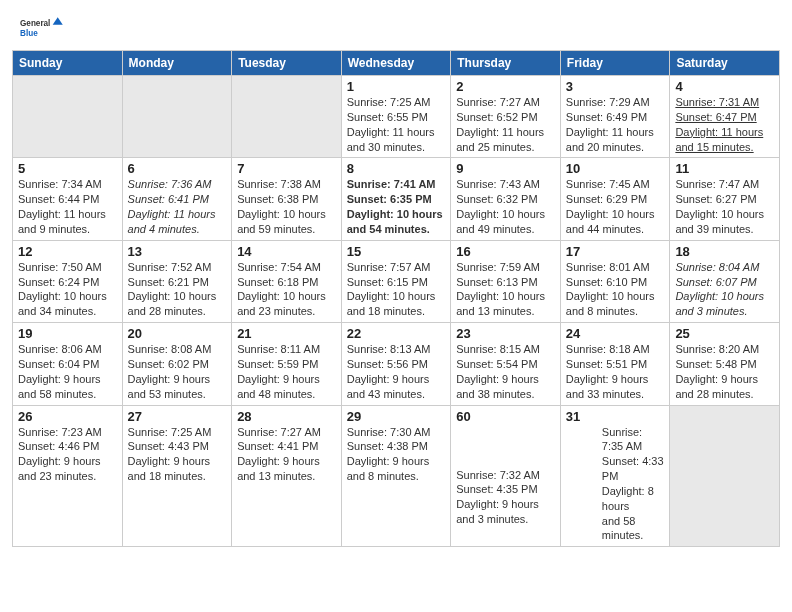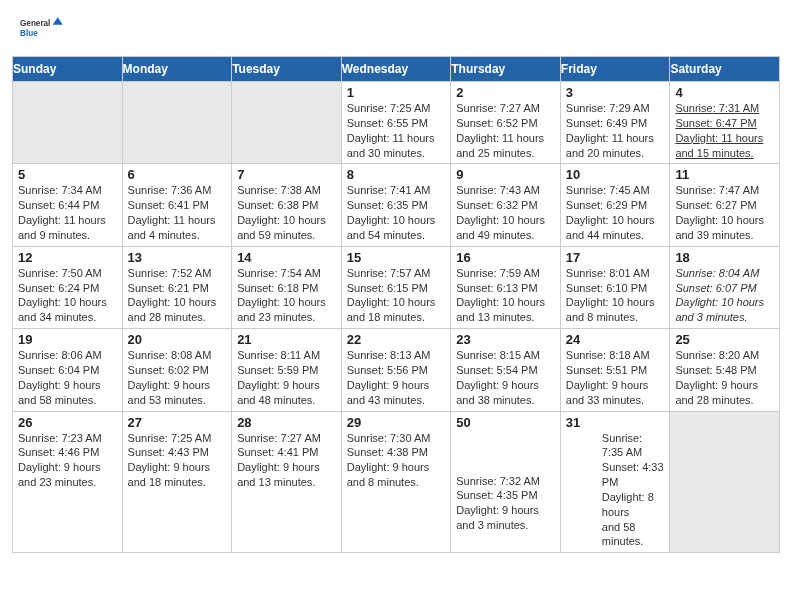--- a/index.html
+++ b/index.html
@@ -8,21 +8,21 @@
     .header { display: flex; align-items: flex-start; justify-content: space-between; padding: 12px 20px 8px 20px; }
     
     .logo { display: flex; align-items: center; }
     
     .title-section { text-align: right; }
     
     .cal-wrap { padding: 0 12px 8px 12px; }
     
     table { width: 100%; border-collapse: collapse; }
     
-    th { background: #2563a8; color: #fff; text-align: left; padding: 5px 0; font-size: 12px; font-weight: 600; border: 1px solid #ccc; }
+    th { background: #2563a8; color: #fff; text-align: left; padding: 5px 6px; font-size: 12px; font-weight: 600; border: 1px solid #ccc; }
     
     td { border: 1px solid #ccc; vertical-align: top; padding: 3px 5px; width: 14.28%; min-height: 70px; height: 78px; background: #fff; }
     
     .day-num { font-size: 13px; font-weight: 600; color: #222; display: block; margin-bottom: 1px; }
     .day-info { font-size: 11px; color: #333; line-height: 1.35; }
   </style>
 </head>
 <body>
 
 <div class="header">
@@ -89,35 +89,35 @@
         <tr>
           <td>
             <span class="day-num">5</span>
             <div class="day-info" style="white-space: pre-line;">Sunrise: 7:34 AM
 Sunset: 6:44 PM
 Daylight: 11 hours
 and 9 minutes.</div>
           </td>
           <td>
             <span class="day-num">6</span>
-            <div class="day-info" style="white-space: pre-line;">Sunrise: 7:36 AM
+            <div class="day-info" style="white-space: pre-line; font-style: italic;">Sunrise: 7:36 AM
 Sunset: 6:41 PM
 Daylight: 11 hours
 and 4 minutes.</div>
           </td>
           <td>
             <span class="day-num">7</span>
             <div class="day-info" style="white-space: pre-line;">Sunrise: 7:38 AM
 Sunset: 6:38 PM
 Daylight: 10 hours
 and 59 minutes.</div>
           </td>
           <td>
             <span class="day-num">8</span>
-            <div class="day-info" style="white-space: pre-line;">Sunrise: 7:41 AM
+            <div class="day-info" style="white-space: pre-line; font-weight: bold;">Sunrise: 7:41 AM
 Sunset: 6:35 PM
 Daylight: 10 hours
 and 54 minutes.</div>
           </td>
           <td>
             <span class="day-num">9</span>
             <div class="day-info" style="white-space: pre-line;">Sunrise: 7:43 AM
 Sunset: 6:32 PM
 Daylight: 10 hours
 and 49 minutes.</div>
@@ -262,42 +262,42 @@
 and 13 minutes.</div>
           </td>
           <td>
             <span class="day-num">29</span>
             <div class="day-info" style="white-space: pre-line;">Sunrise: 7:30 AM
 Sunset: 4:38 PM
 Daylight: 9 hours
 and 8 minutes.</div>
           </td>
           <td>
-            <span class="day-num">50</span>
+            <span class="day-num">60</span>
             <div class="day-info" style="white-space: pre-line; margin-top: 44px;">Sunrise: 7:32 AM
 Sunset: 4:35 PM
 Daylight: 9 hours
 and 3 minutes.</div>
           </td>
           <td>
             <span class="day-num">31</span>
             <div class="day-info" style="white-space: pre-line; margin-left: 36px;">Sunrise: 7:35 AM
 Sunset: 4:33 PM
 Daylight: 8 hours
 and 58 minutes.</div>
           </td>
           <td style="background: rgb(232, 232, 232);"></td>
         </tr>
       </tbody>
   </table>
 </div>
 
 <style>
   .header {
-    padding: 10px 20px 10px 20px;
+    padding: 10px 20px 4px 20px;
   }
   .logo {
     display: flex;
     align-items: center;
   }
   .logo svg {
     width: 44px;
     height: 36px;
     overflow: visible;
   }

